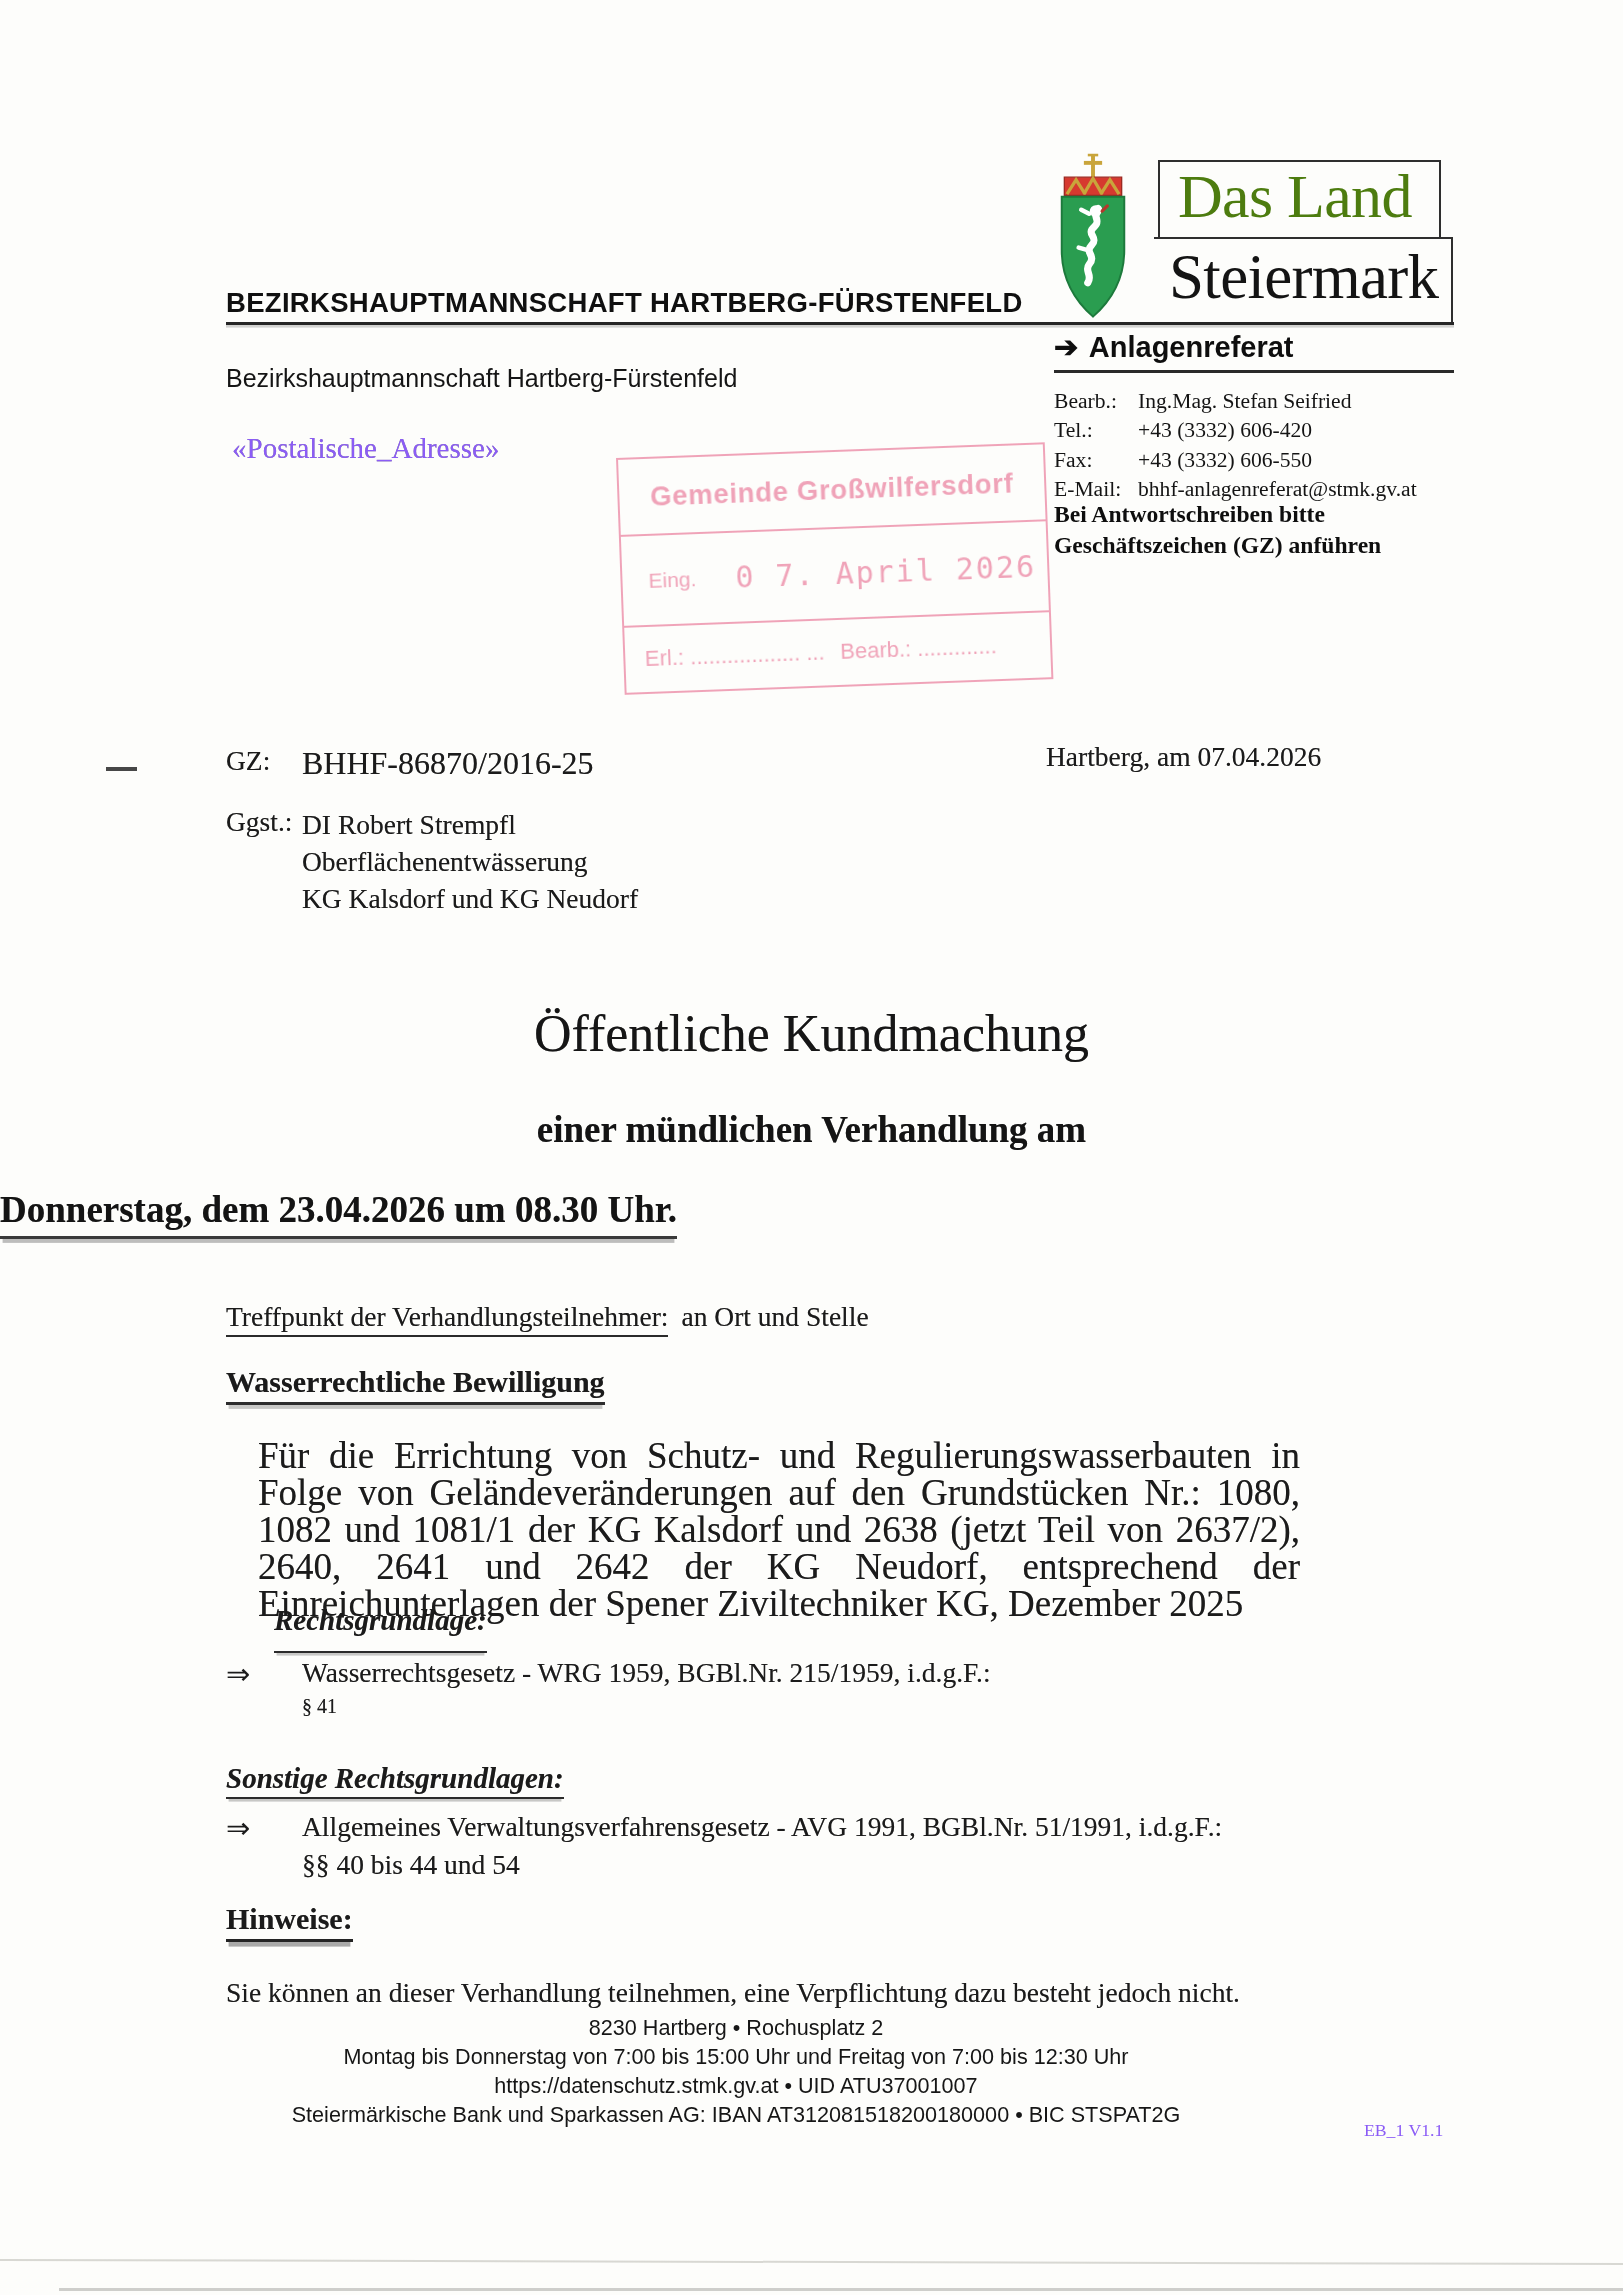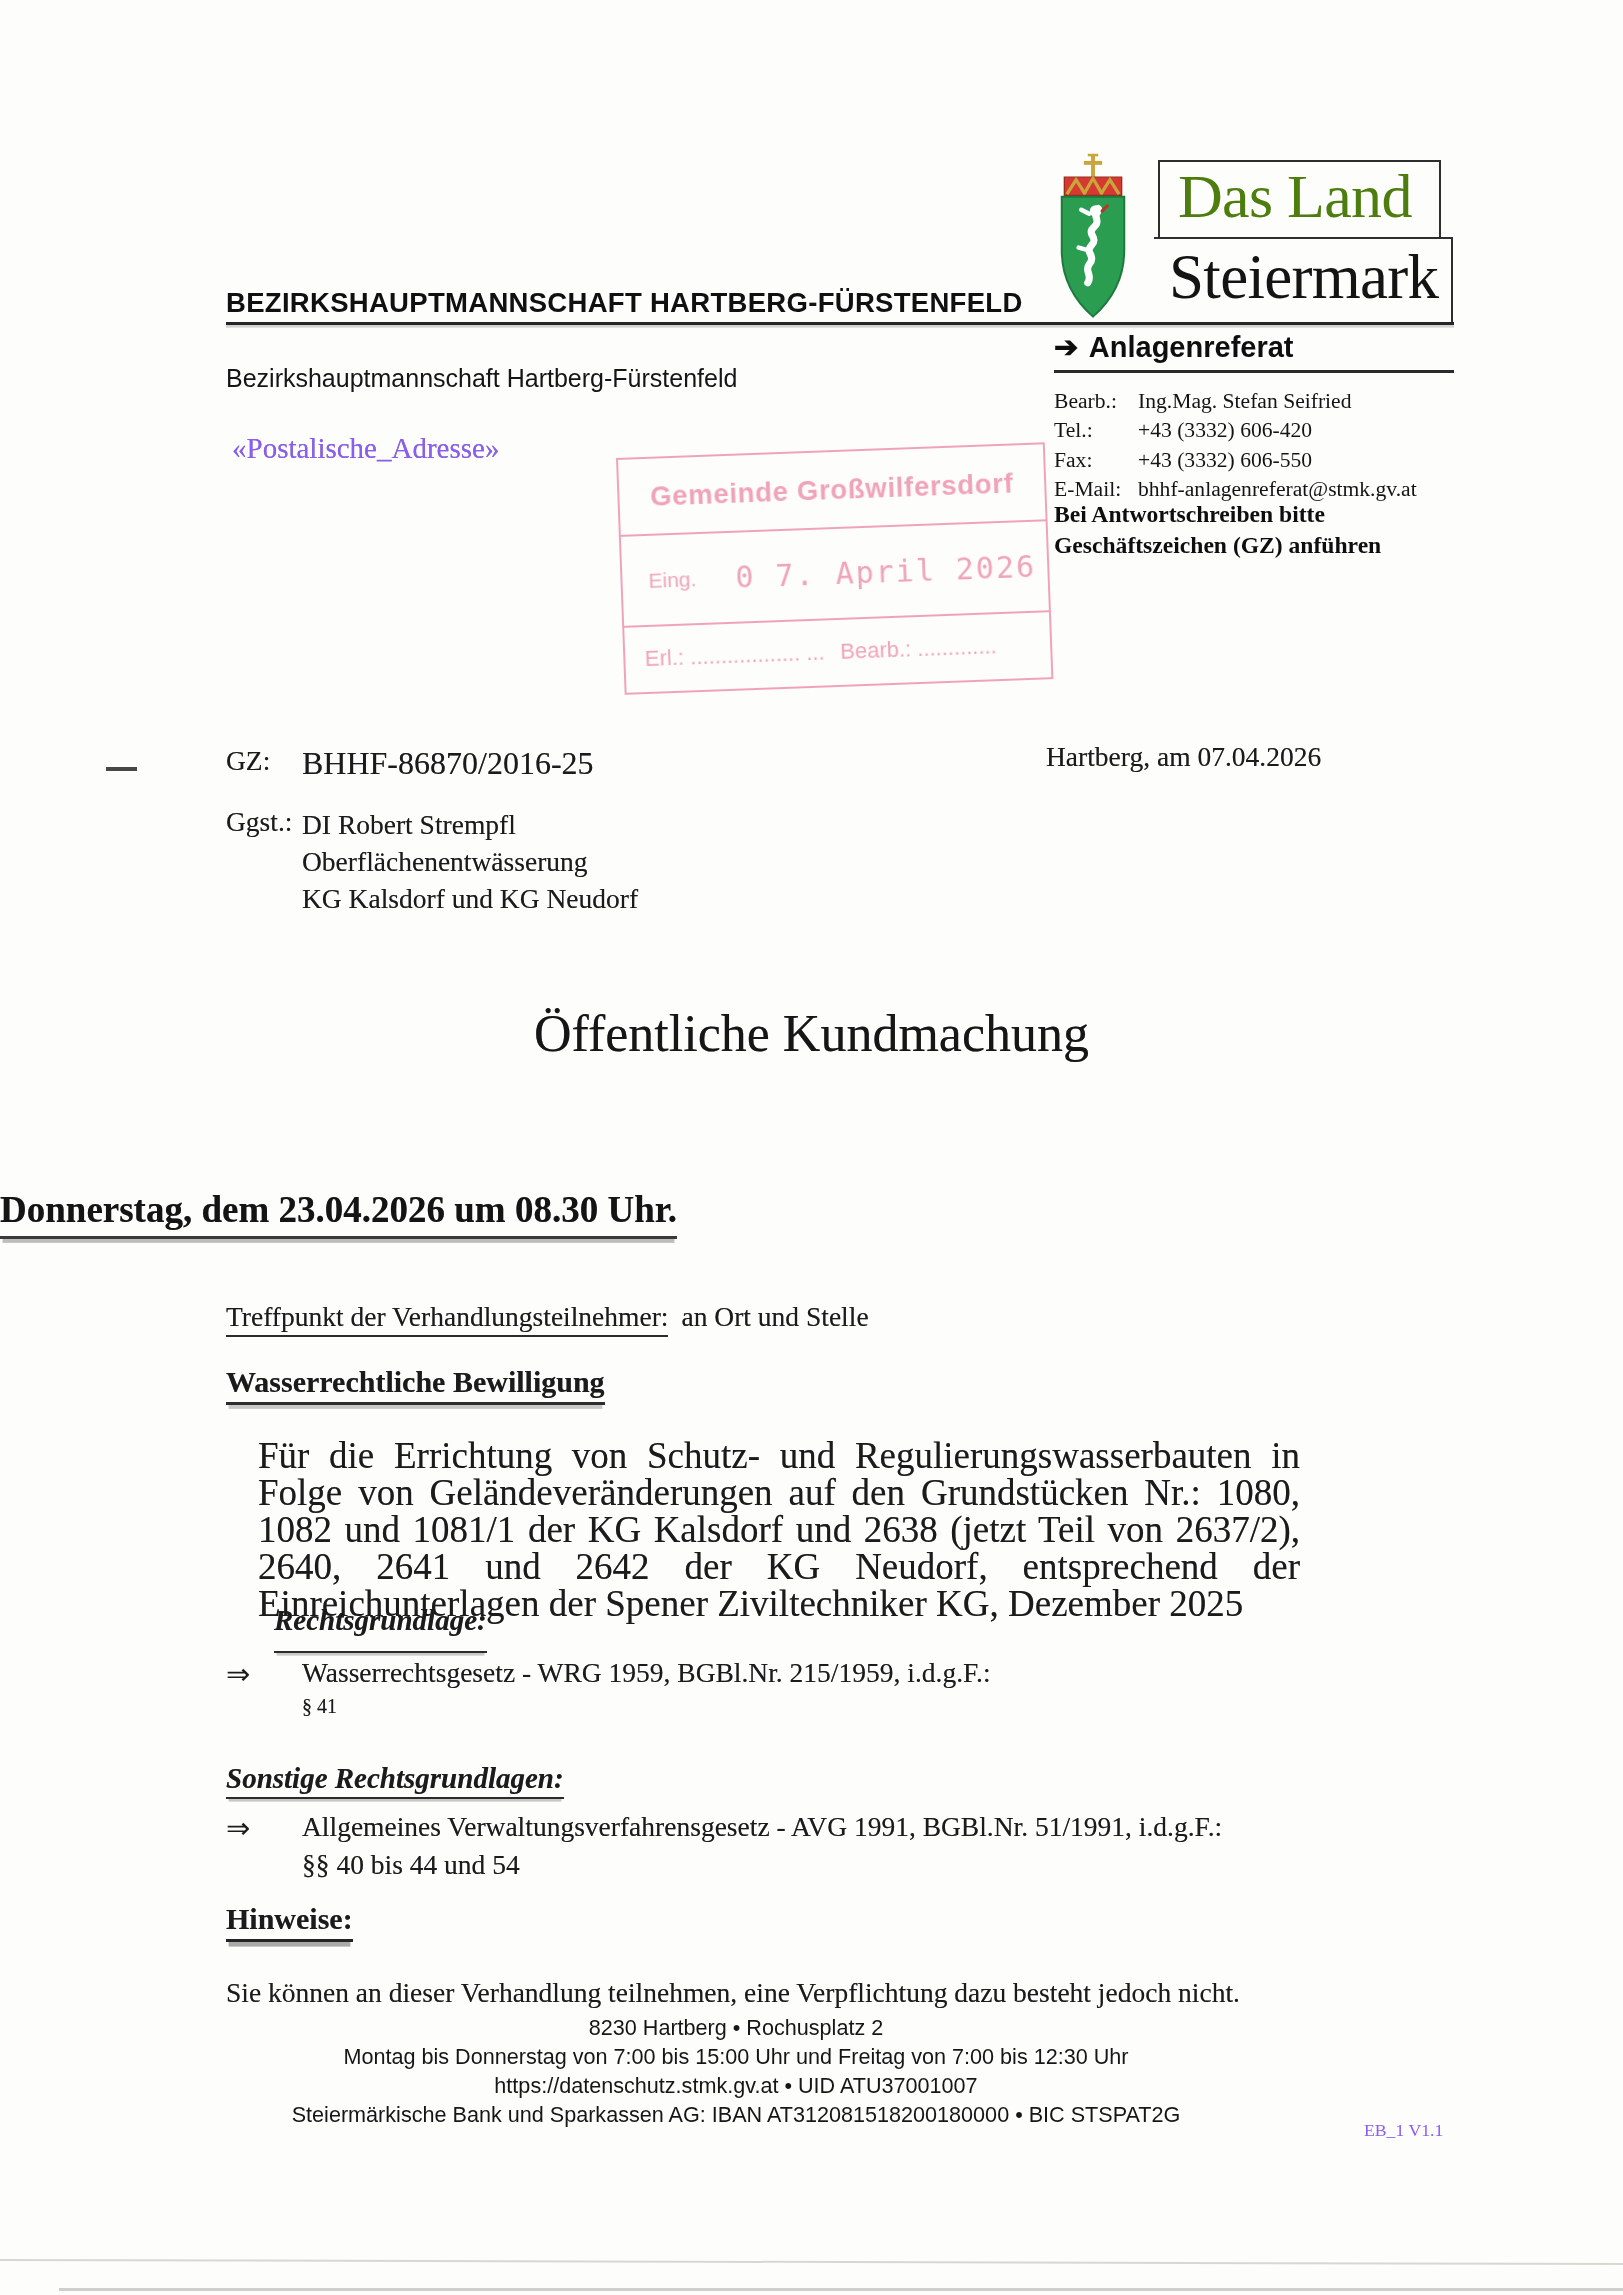--- a/index.html
+++ b/index.html
@@ -212,20 +212,23 @@
   <div class="abs ggst-label serif inky">Ggst.:</div>
   <div class="abs ggst-lines serif inky">
     <div>DI Robert Strempfl</div>
     <div>Oberflächenentwässerung</div>
     <div>KG Kalsdorf und KG Neudorf</div>
   </div>
 
   <div class="abs title-wrap">
     <span class="main-title serif inky">Öffentliche Kundmachung</span>
   </div>
+  <div class="abs sub-wrap">
+    <span class="sub-title serif inky">einer mündlichen Verhandlung am</span>
+  </div>
   <div class="abs dt-wrap">
     <span class="dt-title serif inky">Donnerstag, dem 23.04.2026 um 08.30 Uhr.</span>
   </div>
 
   <div class="abs treff serif inky">
     <span class="treff-label">Treffpunkt der Verhandlungsteilnehmer:</span><span class="treff-value">an Ort und Stelle</span>
   </div>
 
   <div class="abs bewilligung-h serif inky">
     <span>Wasserrechtliche Bewilligung</span>

